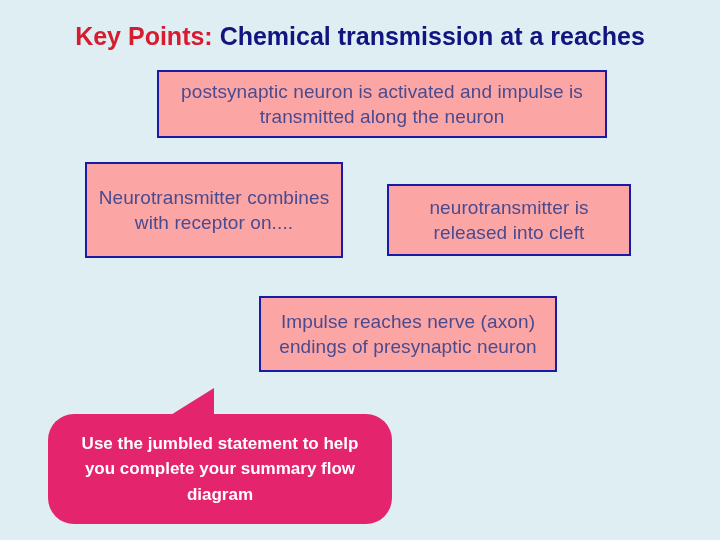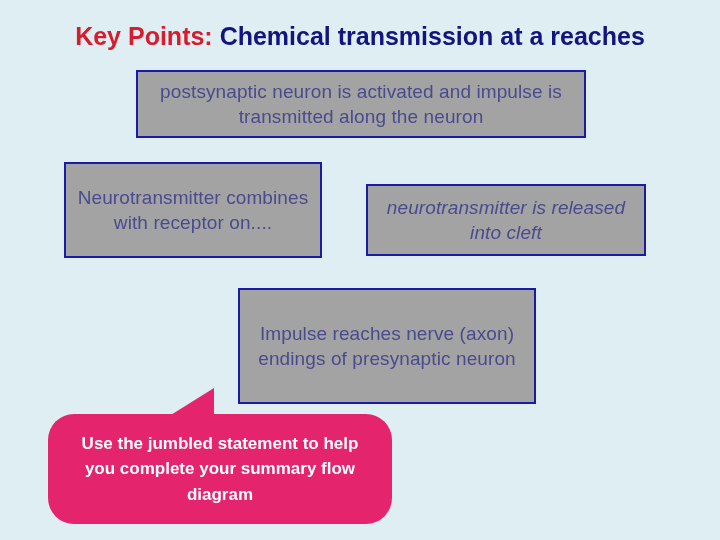--- a/index.html
+++ b/index.html
@@ -28,60 +28,60 @@
   .title .key {
     color: #d61c2e;
     text-align: right;
   }
   .title .rest {
     color: #12147f;
   }
 
   .box {
     position: absolute;
-    background: #a3a3a3;
+    background: #fca5a5;
     border: 2px solid #1a1aa8;
     color: #4a4a8f;
     font-size: 19px;
     line-height: 1.32;
     text-align: center;
     display: flex;
     align-items: center;
     justify-content: center;
     box-sizing: border-box;
     letter-spacing: 0.1px;
+    margin-left: 21px;
   }
 
   #box-postsynaptic {
     left: 136px;
     top: 70px;
     width: 450px;
     height: 68px;
     padding: 4px 10px;
   }
   #box-neurotransmitter-combines {
     left: 64px;
     top: 162px;
     width: 258px;
     height: 96px;
     padding: 4px 8px;
   }
   #box-released-cleft {
     left: 366px;
     top: 184px;
-    width: 280px;
+    width: 244px;
     height: 72px;
     padding: 4px 8px;
-    font-style: italic;
   }
   #box-impulse-reaches {
     left: 238px;
-    top: 288px;
+    top: 296px;
     width: 298px;
-    height: 116px;
+    height: 76px;
     padding: 4px 15px;
   }
 
   .callout {
     position: absolute;
     left: 48px;
     top: 414px;
     width: 344px;
     height: 110px;
     background: #e5246e;

